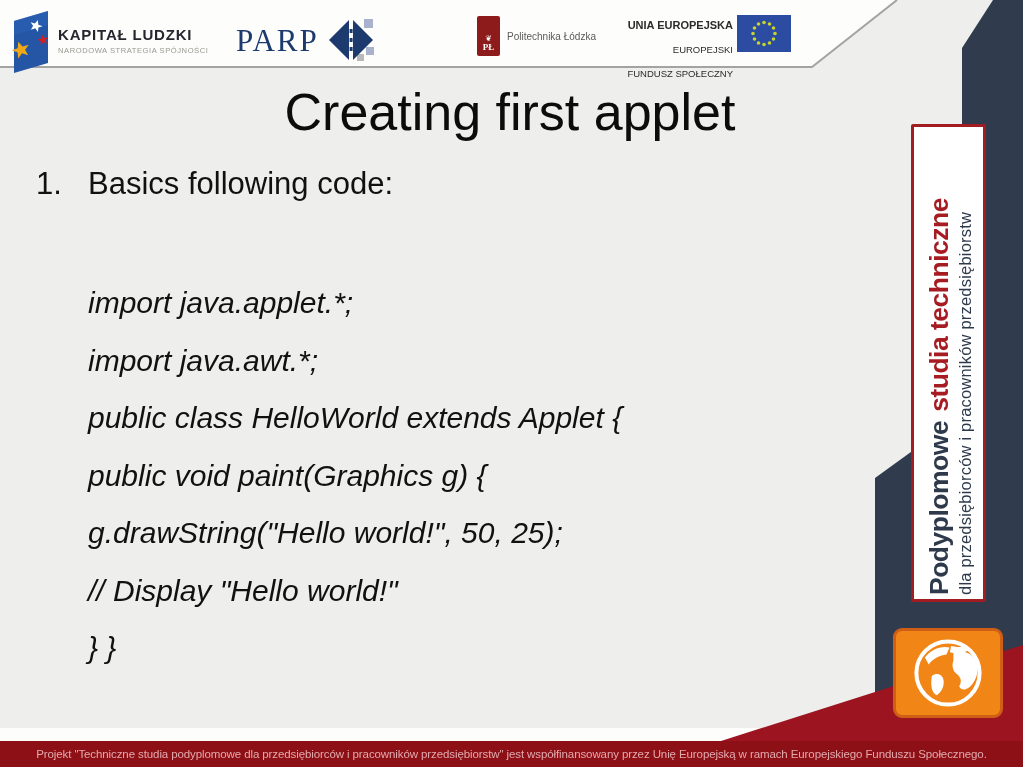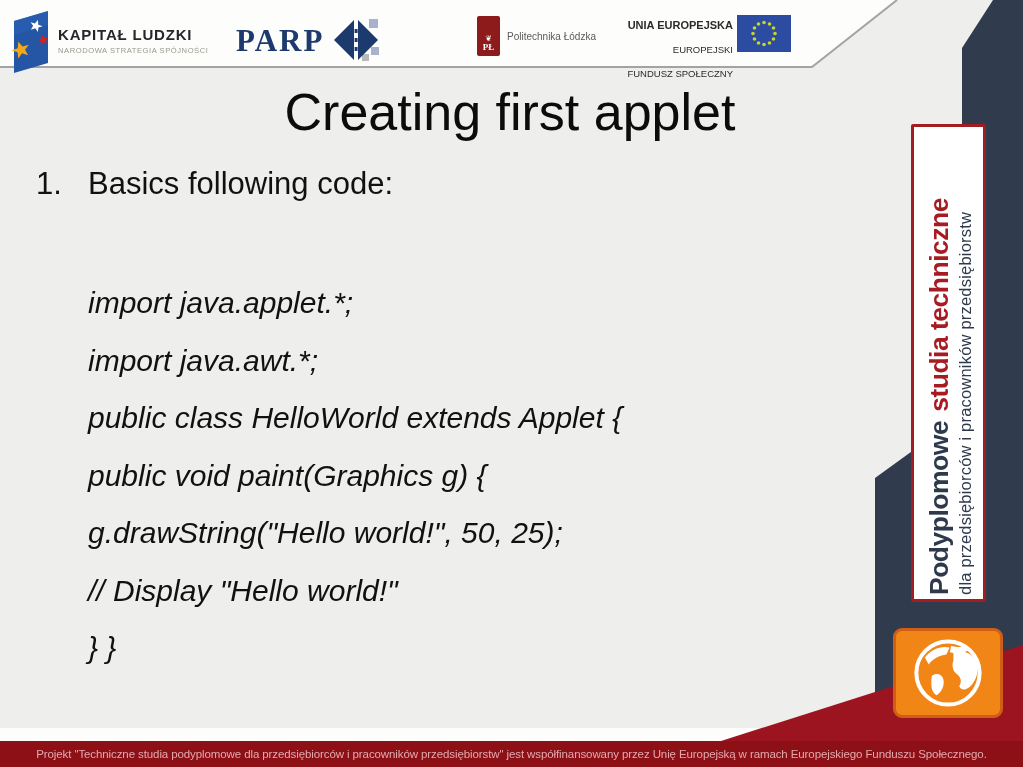--- a/index.html
+++ b/index.html
@@ -9,21 +9,21 @@
     -webkit-font-smoothing:antialiased;
   }
   #bg-shapes{position:absolute;left:0;top:0;z-index:0;}
   
   .hdr{position:absolute;z-index:3;}
   #kl-logo{left:6px;top:5px;width:50px;height:68px;}
   #kl-text{left:58px;top:26px;}
   #kl-title{font-weight:bold;font-size:15px;letter-spacing:.8px;color:#26262e;}
   #kl-sub{font-size:7.6px;letter-spacing:.55px;color:#98988f;margin-top:3px;}
   #parp{left:236px;top:16px;display:flex;align-items:center;}
-  #parp-name{font-family:"Liberation Serif",serif;font-weight:bold;font-size:31px;
+  #parp-name{font-family:"Liberation Serif",serif;font-weight:normal;font-size:31px;
     color:#1d3a6e;letter-spacing:2px;line-height:1;}
   #parp-mark{margin-left:8px;width:48px;height:48px;}
   #pl-logo{left:477px;top:16px;width:23px;height:40px;background:#8e1b1b;border-radius:2px;
     display:flex;flex-direction:column;align-items:center;justify-content:flex-end;padding-bottom:4px;box-sizing:border-box;}
   #pl-orn{color:#fff;font-size:8px;line-height:6px;}
   #pl-mono{color:#fff;font-family:"Liberation Serif",serif;font-weight:bold;font-size:9px;}
   #pl-label{left:507px;top:31px;font-size:10px;color:#5a5a5a;}
   #eu-text{left:598px;top:19px;width:135px;text-align:right;color:#2b2b2b;}
   #eu-l1{font-weight:bold;font-size:11px;}
   #eu-l2,#eu-l3{font-size:9.5px;margin-top:13px;}

